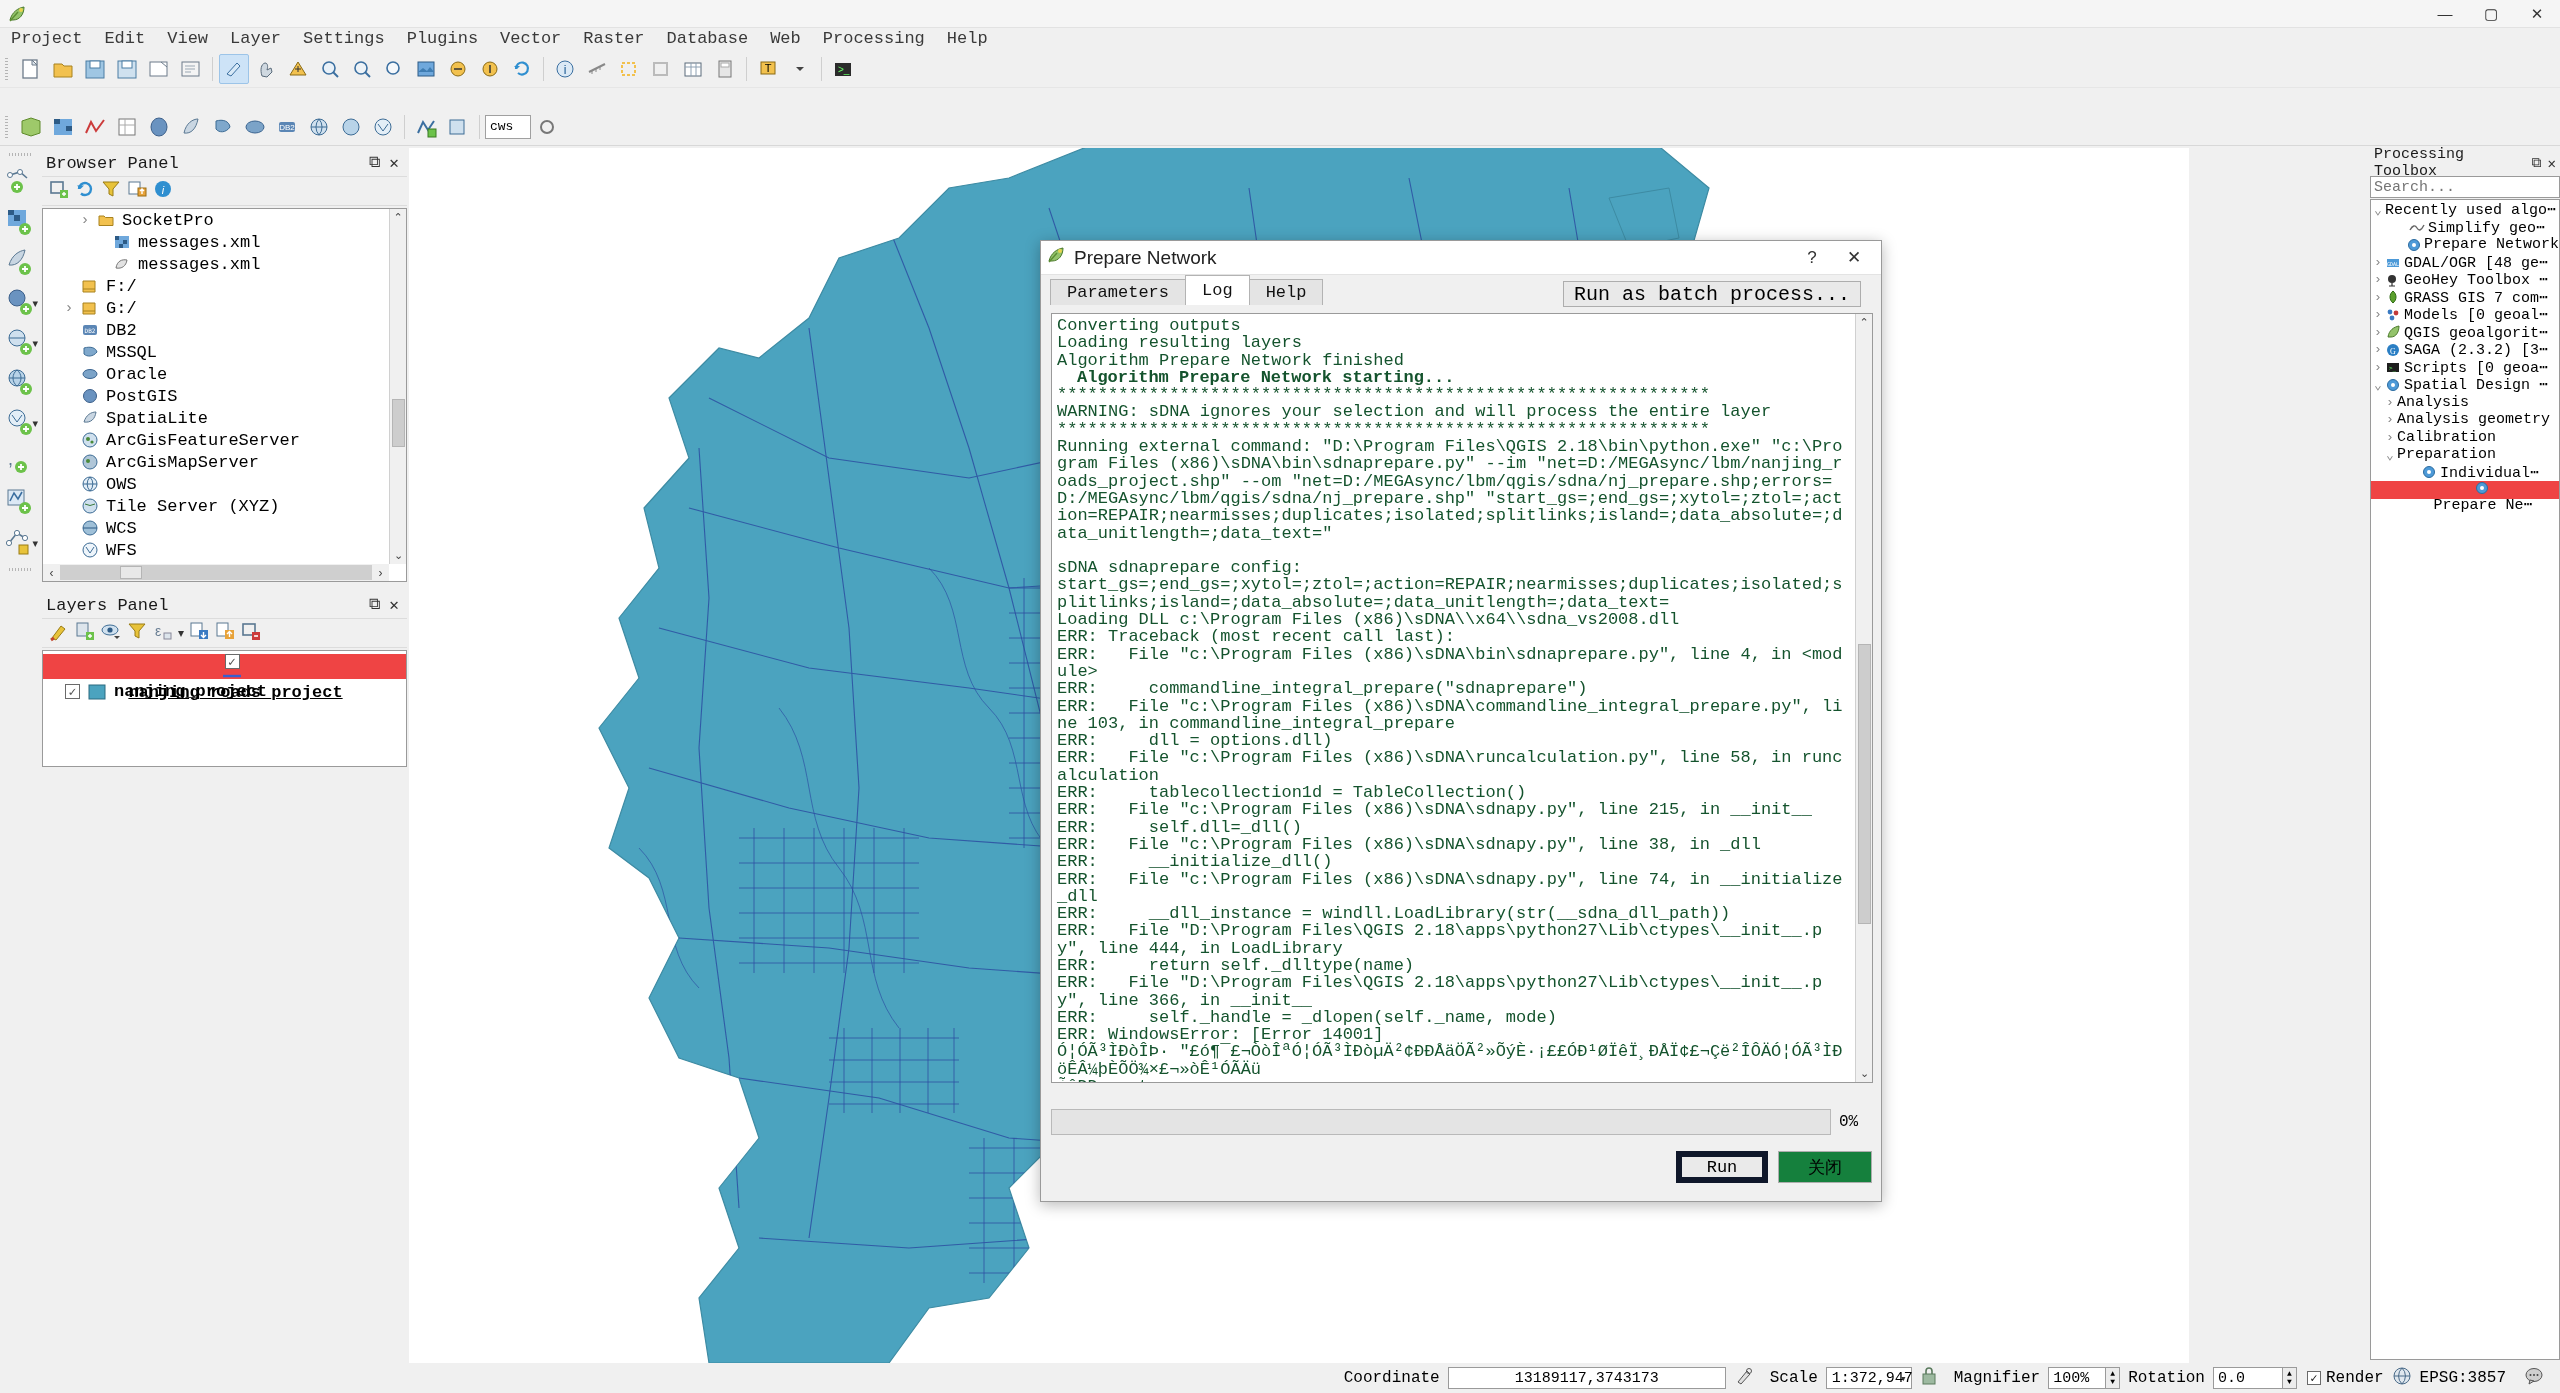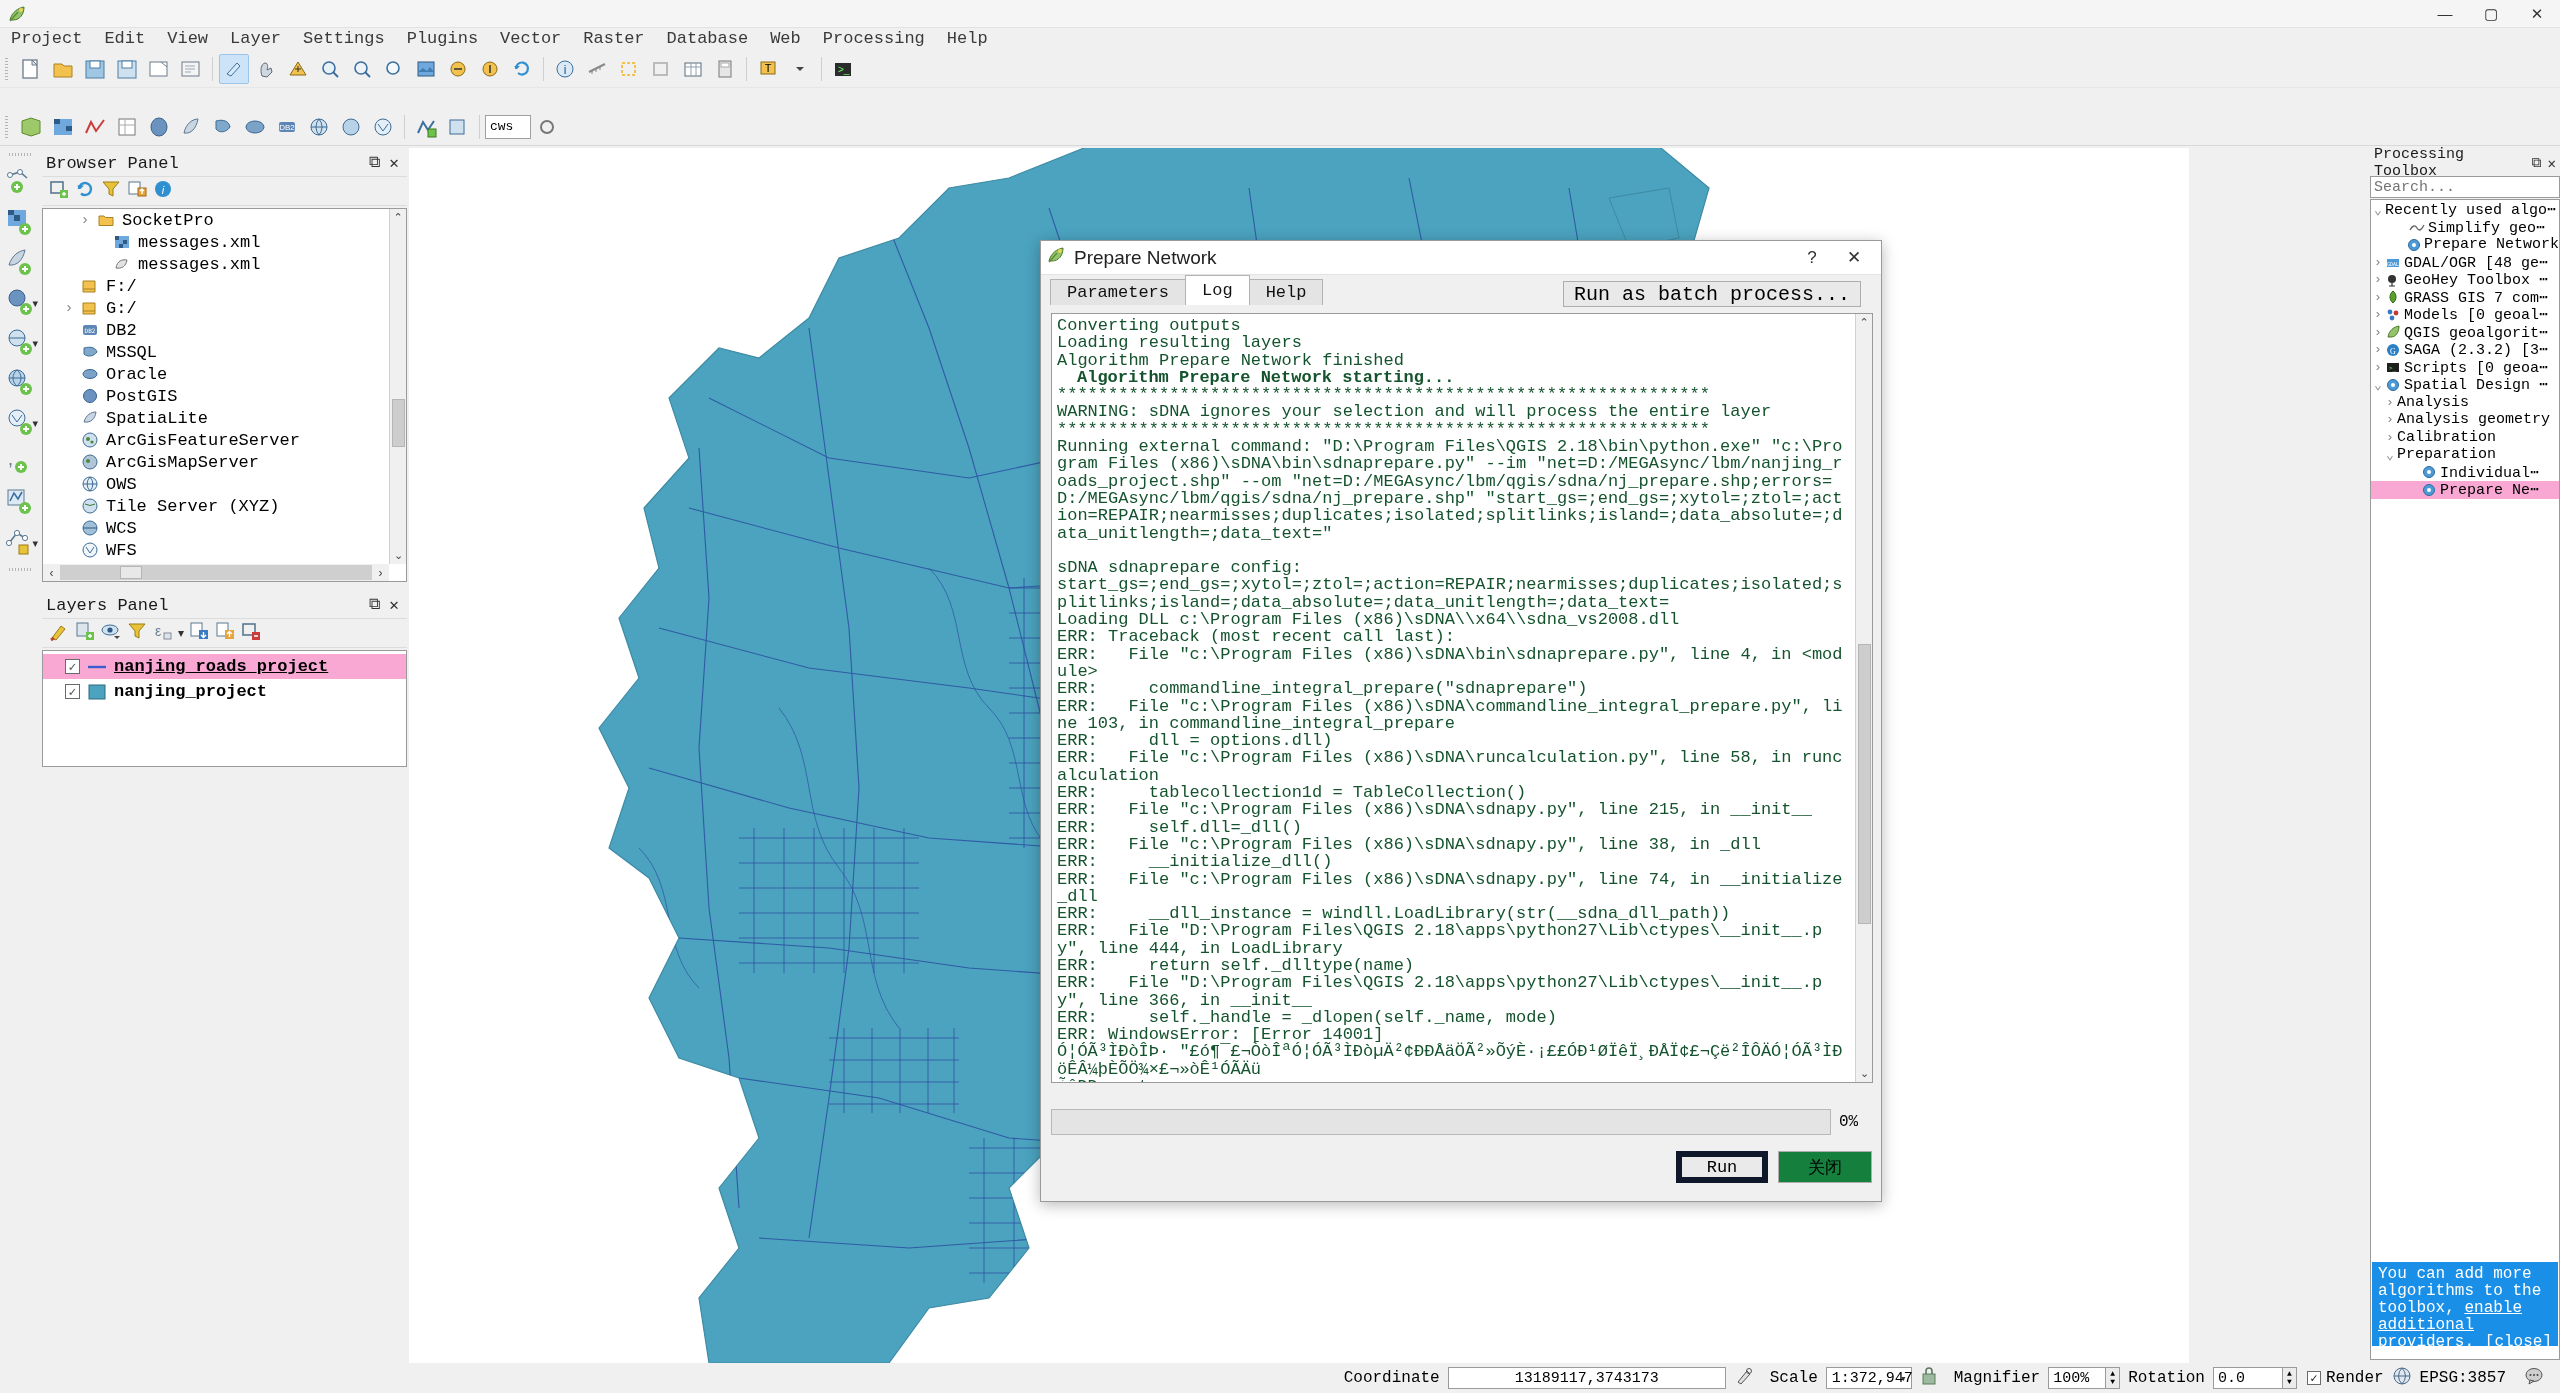--- a/index.html
+++ b/index.html
@@ -71,21 +71,21 @@
     padding-left: 4px; background:#f0f0f0;
   }
   .panel-title .ttl-btns { margin-left:auto; display:flex; gap:9px; padding-right:8px; color:#333; font-size:16px;}
   .panel-toolbar { height: 30px; display:flex; align-items:center; gap: 4px; padding-left: 6px;
     background:#f0f0f0; border-top:1px solid #dcdcdc; border-bottom:1px solid #dcdcdc;}
   .tree { background: #fff; border: 1px solid #9a9a9a; overflow: hidden; position: relative;}
   .tree-row { height: 22px; display:flex; align-items:center; font-family:"Liberation Mono", monospace;
     font-size: 17px; color:#000; white-space: nowrap; }
   .tree-row .exp { width: 20px; text-align:center; color:#888; font-size: 15px;}
   .tree-row .ico { width: 22px; display:flex; align-items:center; justify-content:center; margin-right: 5px;}
-  .tree-row.sel { background:#f9a8d4; }
+  .tree-row.sel { background:#ef4444;flex-direction:column; }
 
   
   .vsb { position:absolute; right:0; top:0; width:17px; bottom:0; background:#f0f0f0; border-left:1px solid #d0d0d0;}
   .vsb .arrow { height:17px; display:flex; align-items:center; justify-content:center; font-size:11px; color:#444;}
   .vsb .thumb { position:absolute; left:2px; width:13px; background:#cdcdcd; border:1px solid #b5b5b5;}
   .hsb { position:absolute; left:0; right:0; bottom:0; height:17px; background:#f0f0f0; display:flex; align-items:center;}
   .hsb .arrow { width:17px; text-align:center; font-size:12px; color:#444;}
   .hsb .track { flex:1; height:15px; background:#cfcfcf; position:relative;}
   .hsb .thumb { position:absolute; top:1px; height:13px; background:#e8e8e8; border:1px solid #b5b5b5;}
 
@@ -1038,34 +1038,20 @@
                 <circle cx="7" cy="7" r="5.5" fill="#4d9ad8" stroke="#2c6ca0"></circle>
                 <circle cx="7" cy="7" r="2" fill="#fff"></circle>
               </svg>
             </span>
             <span>Prepare Ne⋯</span>
           </div>
         </div>
     </div>
   </div>
 
-  <div class="tipbox" style="left:2372px; top:1262px; width:186px; height:84px;">
-    <div>You can add more</div>
-    <div>algorithms to the</div>
-    <div>
-      <span>toolbox, </span><a href="#">enable</a>
-    </div>
-    <div>
-      <a href="#">additional</a>
-    </div>
-    <div style="display:flex; justify-content:space-between;">
-      <a href="#">providers.</a>
-      <a href="#">[close]</a>
-    </div>
-  </div>
 
   <div class="dialog" style="left:1040px; top:240px; width:842px; height:962px;">
     <div class="dlg-title">
       <span>
         <svg width="18" height="18" viewBox="0 0 18 18">
           <path d="M2 15 C4 7 10 3 16 2 C16 9 12 15 5 15 Z" fill="#93c36b" stroke="#4b7a2a" stroke-width="1"></path>
           <path d="M2 16 L10 7" stroke="#5c8c33" stroke-width="1.4" fill="none"></path>
           <circle cx="13" cy="5" r="2" fill="#e8d44d"></circle>
         </svg></span>
       <span class="t">Prepare Network</span>

